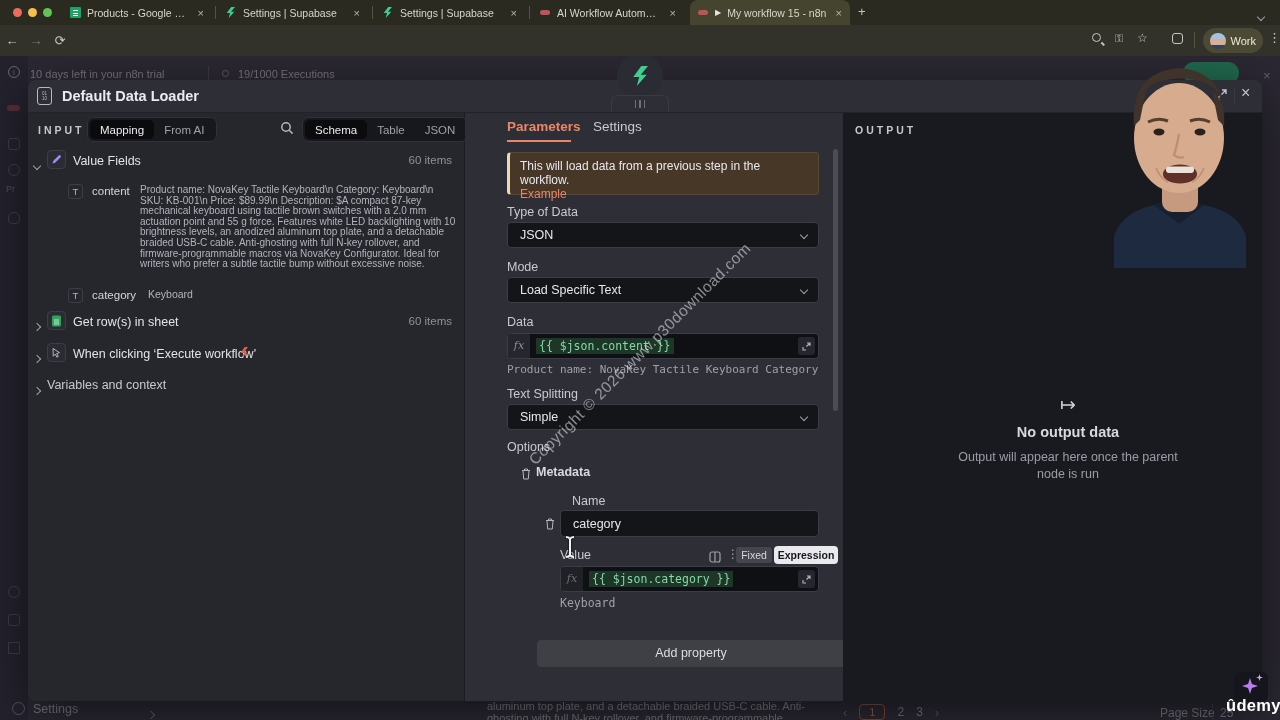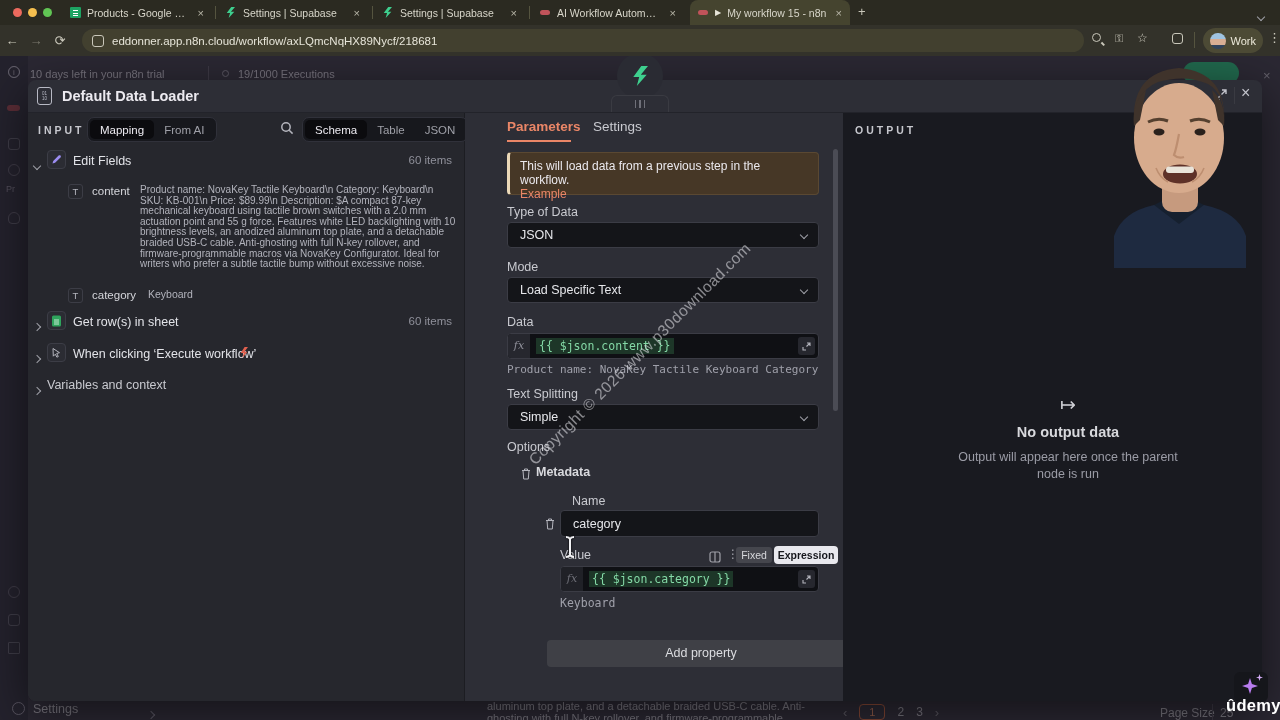--- a/index.html
+++ b/index.html
@@ -138,24 +138,20 @@
       <span class="x">×</span>
     </div>
     <span class="abs" style="left:858px;top:4px;color:#c9c7ba;font-size:13px">+</span>
     <span class="abs" style="left:1258px;top:6px"><i class="chev d"></i></span>
   </div>
 
   <div class="urlbar">
     <span class="navic">←</span>
     <span class="navic" style="opacity:.45">→</span>
     <span class="navic">⟳</span>
-    <div class="url-pill">
-      <span style="margin:0 8px 0 10px;width:12px;height:12px;border:1.3px solid #c9c7ba;border-radius:3px;display:inline-block"></span>
-      <span>eddonner.app.n8n.cloud/workflow/axLQmcNqHX89Nycf/218681</span>
-    </div>
     <span class="abs" style="left:1092px;top:8px;width:9px;height:9px;border:1.5px solid #c9c7ba;border-radius:50%">
         <i style="position:absolute;left:8px;top:9px;width:4px;height:1.5px;background:#c9c7ba;transform:rotate(45deg)"></i>
       </span>
     <span class="abs" style="left:1115px;top:7px;color:#c9c7ba;font-size:11px">⚿</span>
     <span class="abs" style="left:1137px;top:6px;color:#c9c7ba;font-size:12px">☆</span>
     <span class="abs" style="left:1172px;top:8px;width:11px;height:11px;border:1.5px solid #c9c7ba;border-radius:3px"></span>
     <span class="abs" style="left:1194px;top:7px;width:1px;height:16px;background:#55543f"></span>
     <div class="work-pill">
       <span class="avatar"></span>
       <span>Work</span>
@@ -247,21 +243,21 @@
       <span class="seg">Table</span>
       <span class="seg">JSON</span>
     </div>
 
     <span class="abs" style="left:6px;top:42px"><i class="chev d"></i></span>
     <span class="icbox" style="left:19px;top:37px">
       <svg width="11" height="11" viewBox="0 0 11 11">
           <path d="M1.5 9.5l.7-2.6L7.6 1.5c.5-.5 1.4-.5 1.9 0s.5 1.4 0 1.9L4.1 8.8z" fill="#9b8cf0"></path>
         </svg>
     </span>
-    <span class="row-label abs" style="left:45px;top:41px">Edit Fields</span>
+    <span class="row-label abs" style="left:45px;top:41px">Value Fields</span>
     <span class="count abs" style="right:12px;top:41px">60 items</span>
 
     <span class="tbox" style="left:40px;top:71px">T</span>
     <span class="fieldname abs" style="left:64px;top:72px">content</span>
     <div class="fieldval abs" style="left:112px;top:72px;width:316px">Product name: NovaKey Tactile Keyboard\n Category: Keyboard\n SKU: KB-001\n Price: $89.99\n Description: $A compact 87-key mechanical keyboard using tactile brown switches with a 2.0 mm actuation point and 55 g force. Features white LED backlighting with 10 brightness levels, an anodized aluminum top plate, and a detachable braided USB-C cable. Anti-ghosting with full N-key rollover, and firmware-programmable macros via NovaKey Configurator. Ideal for writers who prefer a subtle tactile bump without excessive noise.</div>
 
     <span class="tbox" style="left:40px;top:175px">T</span>
     <span class="fieldname abs" style="left:64px;top:176px">category</span>
     <span class="fieldval abs" style="left:120px;top:176px;font-size:10.5px">Keyboard</span>
 
@@ -357,21 +353,21 @@
       <span class="fxbadge" style="opacity:.75">fx</span>
       <span class="code">{{ $json.category }}</span>
       <span class="expand-btn">
         <svg width="9" height="9" viewBox="0 0 9 9">
             <path d="M5 1h3v3M8 1L4.5 4.5M1 5v3h3" stroke="#b4b5bd" stroke-width="1.1" fill="none"></path>
           </svg>
       </span>
     </div>
     <span class="preview" style="left:95px;top:483px;width:200px;font-size:11.5px">Keyboard</span>
 
-    <div class="btn-gray" style="left:82px;top:527px;width:308px;height:27px;line-height:27px">Add property</div>
+    <div class="btn-gray" style="left:72px;top:527px;width:308px;height:27px;line-height:27px">Add property</div>
 
     <div class="scrollbar"></div>
   </div>
 
   <div class="output-panel">
     <span class="panel-label abs" style="left:12px;top:11px">OUTPUT</span>
     <div class="abs" style="left:110px;top:280px;width:230px;text-align:center">
       <div style="color:#d0d1d6;font-size:19px;margin-bottom:8px">↦</div>
       <div class="empty-title">No output data</div>
       <div class="empty-sub" style="margin-top:9px">Output will appear here once the parent node is run</div>

